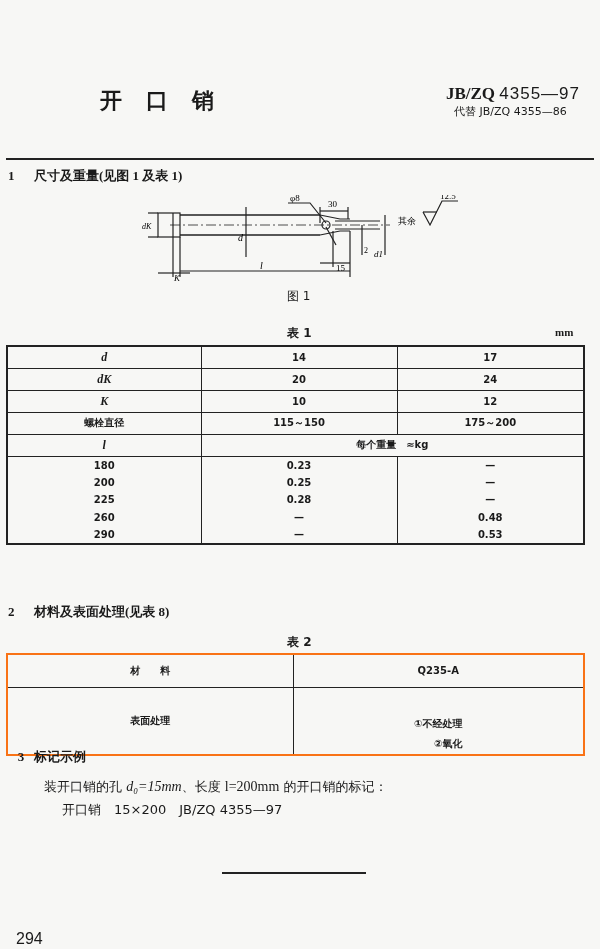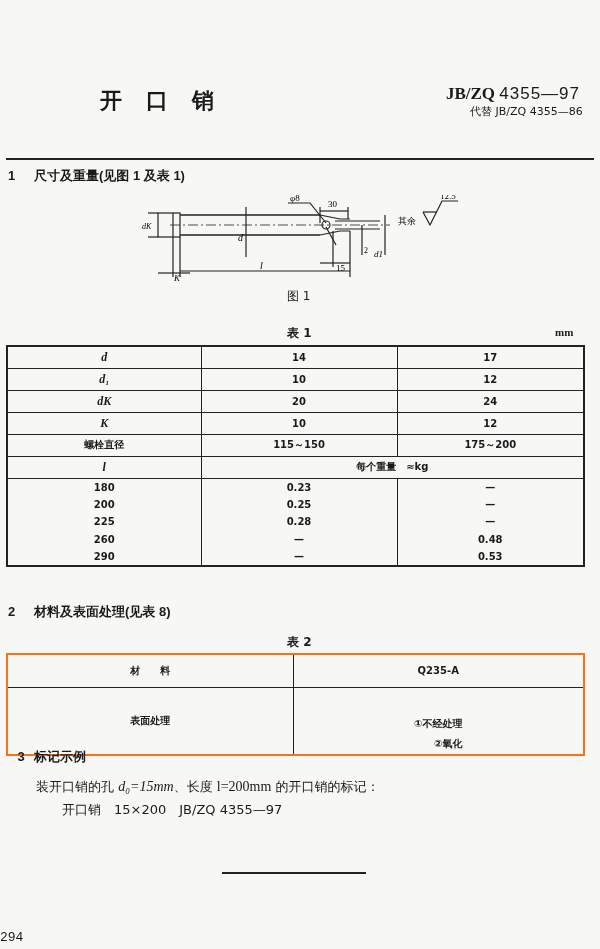--- a/index.html
+++ b/index.html
@@ -2,23 +2,23 @@
 <html><head>
 <meta charset="utf-8">
 <style>
   * { box-sizing: border-box; margin: 0; padding: 0; }
   html, body { width: 600px; height: 949px; background: #f7f7f5; overflow: hidden; }
   body { position: relative; font-family: "DejaVu Serif", "Liberation Serif", serif; color: #1a1a1a; }
   .abs { position: absolute; }
   .title { left: 100px; top: 86px; width: 220px; font-size: 22px; font-weight: bold; letter-spacing: 24px; font-family: "DejaVu Sans", sans-serif; }
   .std-no { right: 20px; top: 84px; font-size: 17px; font-weight: bold; font-family: "Liberation Serif", serif; }
   .std-no .num { font-family: "Liberation Sans", sans-serif; font-weight: normal; letter-spacing: 1px; }
-  .std-replace { left: 454px; top: 104px; font-size: 11px; font-family: "DejaVu Sans", sans-serif; margin-left: 16px; }
+  .std-replace { left: 454px; top: 104px; font-size: 11px; font-family: "DejaVu Sans", sans-serif; }
   .rule { left: 6px; top: 158px; width: 588px; height: 2px; background: #222; }
-  .section-head { font-size: 13px; font-weight: bold; font-family: Liberation Sans, sans-serif; }
+  .section-head { font-size: 13px; font-weight: bold; font-family: Liberation Serif, serif; }
   .section-head .sec-num { display: inline-block; width: 26px; }
   .fig-caption { font-size: 12px; font-family: "DejaVu Sans", sans-serif; }
   .tbl-caption { font-size: 12px; font-weight: bold; font-family: "DejaVu Sans", sans-serif; }
   .unit { font-size: 11px; font-family: "Liberation Serif", serif; }
   table { border-collapse: collapse; font-size: 10px; font-family: "DejaVu Sans", sans-serif; font-weight: bold; }
   td { text-align: center; vertical-align: middle; border: 1px solid #222; }
   .t1 { left: 6px; top: 345px; width: 579px; border: 2px solid #222; }
   .t1 td.c1 { width: 194px; }
   .t1 td.c2 { width: 196px; }
   .t1 tr.hdr td { height: 22px; }
@@ -26,21 +26,21 @@
   .t1 tr.data.first td { border-top: 1.5px solid #222; }
   .ital { font-style: italic; font-family: "Liberation Serif", serif; font-size: 12px; }
   .t2 { left: 6px; top: 653px; width: 579px; border: 2px solid #f97316; }
   .t2 td.c1 { width: 286px; }
   .t2 tr.r1 td { height: 33px; }
   .t2 tr.r2 td { height: 44px; }
   .t2 .opts { text-align: right; display: inline-block; line-height: 20px; margin-top: 26px; }
   .para { font-size: 13px; font-family: "DejaVu Sans", sans-serif; }
   .para .m { font-family: "Liberation Serif", serif; font-size: 14px; }
   .endline { left: 222px; top: 872px; width: 144px; height: 2px; background: #222; }
-  .pageno { left: 0; top: 930px; font-size: 13px; font-family: Liberation Mono, monospace; }
+  .pageno { left: 16px; top: 930px; font-size: 16px; font-family: Liberation Sans, sans-serif; }
   svg text { font-family: "Liberation Serif", serif; }
 </style>
 </head>
 <body>
 
 <div class="abs title">开口销</div>
 <div class="abs std-no">
   <span>JB/ZQ</span>
   <span class="num">4355—97</span>
 </div>
@@ -115,25 +115,20 @@
 <div class="abs unit" style="left:555px; top:326px;font-weight:bold;">mm</div>
 
 <table class="abs t1">
   <tbody>
   <tr class="hdr">
     <td class="c1 ital">d</td>
     <td class="c2">14</td>
     <td>17</td>
   </tr>
   <tr class="hdr">
-    <td class="c1 ital">d₁</td>
-    <td class="c2">10</td>
-    <td>12</td>
-  </tr>
-  <tr class="hdr">
     <td class="c1 ital">dK</td>
     <td class="c2">20</td>
     <td>24</td>
   </tr>
   <tr class="hdr">
     <td class="c1 ital">K</td>
     <td class="c2">10</td>
     <td>12</td>
   </tr>
   <tr class="hdr">
@@ -192,19 +187,19 @@
         <div>②氧化</div>
       </div>
     </td>
   </tr>
 </tbody>
   </table>
 
 <div class="abs section-head" style="left:8px; top:748px;text-align:center;">
   <span class="sec-num">3</span><span>标记示例</span>
 </div>
-<div class="abs para" style="left:36px; top:778px;">
+<div class="abs para" style="left:44px; top:778px;">
   <span>装开口销的孔 </span><span class="m" style="font-style:italic;">d₀=15mm</span><span>、长度 </span><span class="m">l=200mm</span><span> 的开口销的标记：</span>
 </div>
 <div class="abs para" style="left:62px; top:801px;">开口销　15×200　JB/ZQ 4355—97</div>
 
 <div class="abs endline"></div>
 <div class="abs pageno">294</div>
 
 </body></html>

